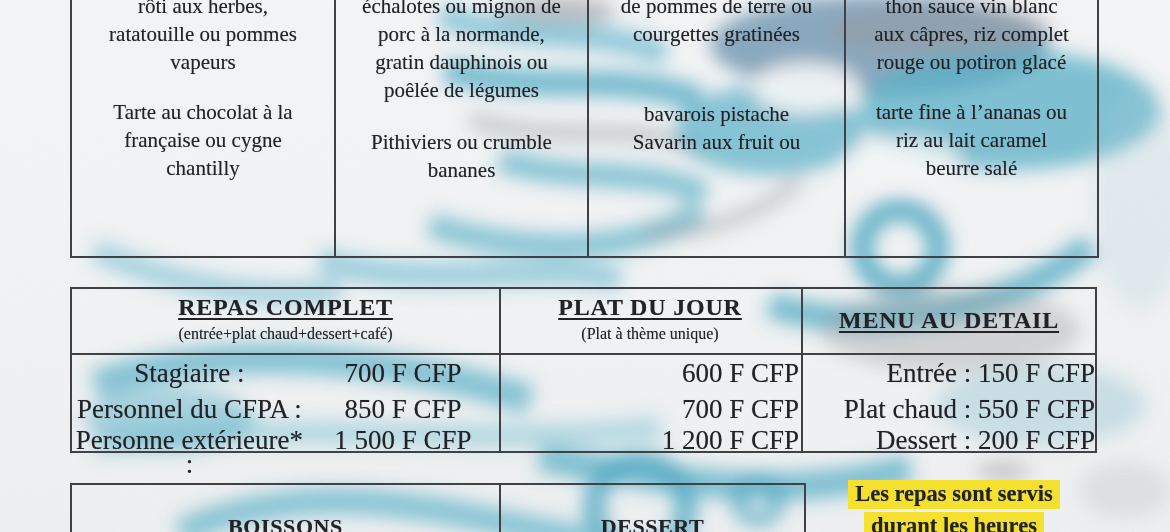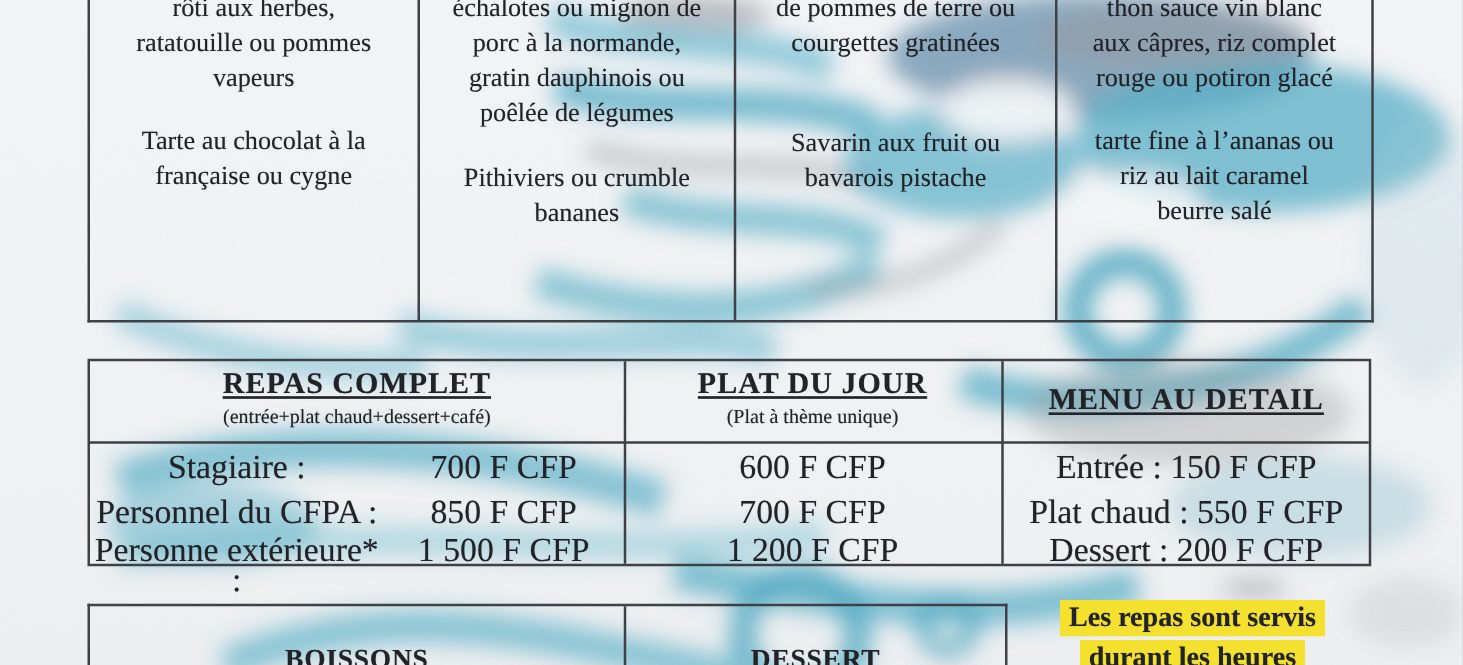--- a/index.html
+++ b/index.html
@@ -39,21 +39,21 @@
   .phead{position:absolute;top:5px;width:100%;text-align:center;}
   .phead .h1{font-weight:bold;font-size:24px;letter-spacing:.8px;text-decoration:underline;
     text-underline-offset:3px;line-height:27px;}
   .phead .h2{font-size:16px;line-height:26px;}
   .pcol3 .phead{top:18px;}
   .prow{position:absolute;width:100%;font-size:27px;line-height:24px;}
   .r1{top:72px}.r2{top:108px}.r3{top:139px}
   .split{display:flex;}
   .split .plabel{width:55%;text-align:center;}
   .split .pprice{width:45%;text-align:center;}
-  .cent{text-align:center;}
+  .cent{text-align:right;}
 
   
   .bottom-table{position:absolute;left:70px;top:483px;width:732px;height:60px;
     border-top:2px solid #3c3e44;border-left:2px solid #3c3e44;border-right:2px solid #3c3e44;}
   .bdiv{left:427px}
   .bcol{position:absolute;top:0;bottom:0;}
   .bcol1{left:0;width:427px}.bcol2{left:429px;width:303px}
   .bhead{position:absolute;top:29px;width:100%;text-align:center;font-weight:bold;
     font-size:22px;letter-spacing:.6px;}
 
@@ -115,42 +115,43 @@
 
       <div class="mcol mcol1">
         <div class="mblock b1">
             <div>rôti aux herbes,</div>
             <div>ratatouille ou pommes</div>
             <div>vapeurs</div>
           </div>
         <div class="mblock b2">
             <div>Tarte au chocolat à la</div>
             <div>française ou cygne</div>
+            <div>chantilly</div>
           </div>
       </div>
       <div class="mcol mcol2">
         <div class="mblock b1">
             <div>échalotes ou mignon de</div>
             <div>porc à la normande,</div>
             <div>gratin dauphinois ou</div>
             <div>poêlée de légumes</div>
           </div>
         <div class="mblock b2">
             <div>Pithiviers ou crumble</div>
             <div>bananes</div>
           </div>
       </div>
       <div class="mcol mcol3">
         <div class="mblock b1">
             <div>de pommes de terre ou</div>
             <div>courgettes gratinées</div>
           </div>
         <div class="mblock b2">
+            <div>bavarois pistache</div>
             <div>Savarin aux fruit ou</div>
-            <div>bavarois pistache</div>
           </div>
       </div>
       <div class="mcol mcol4">
         <div class="mblock b1">
             <div>thon sauce vin blanc</div>
             <div>aux câpres, riz complet</div>
             <div>rouge ou potiron glacé</div>
           </div>
         <div class="mblock b2">
             <div>tarte fine à l’ananas ou</div>

